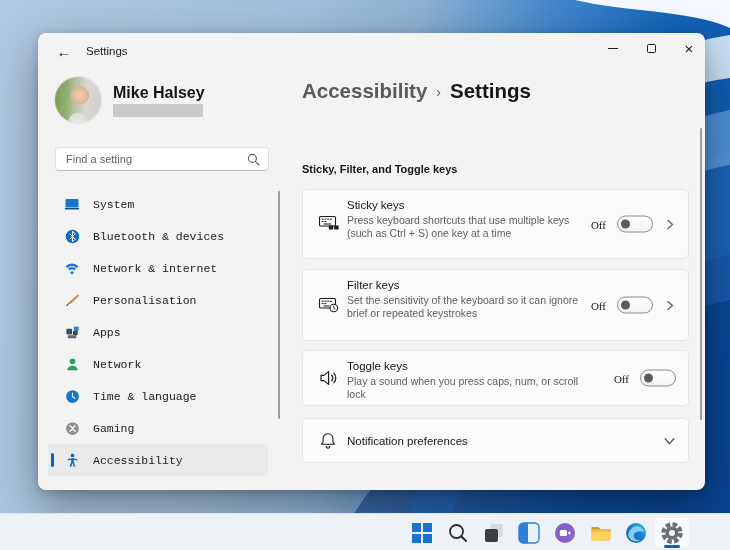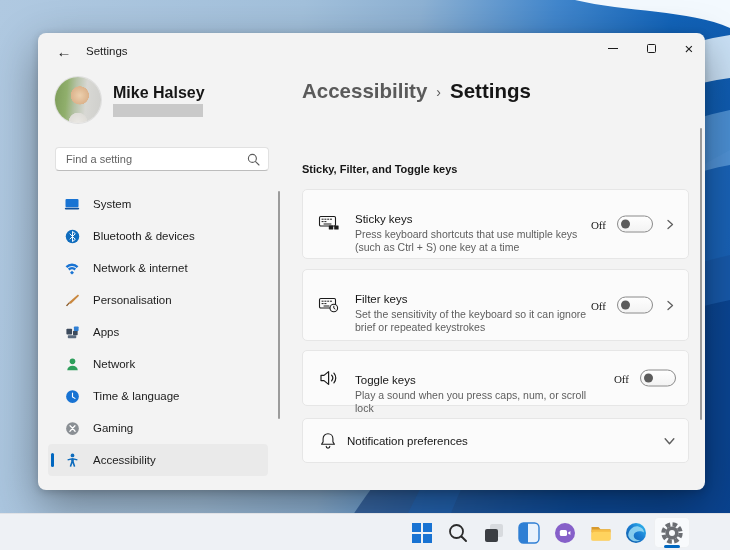--- a/index.html
+++ b/index.html
@@ -44,21 +44,21 @@
   .user-redacted { position:absolute; left:75px; top:71px; width:90px; height:13px; background:#c9c9c9; }
 
   .searchbox { position:absolute; left:17px; top:114px; width:214px; height:24px; background:#fff;
     border:1px solid #e1e1e1; border-bottom-color:#bcbcbc; border-radius:4px; }
   .searchbox input { position:absolute; inset:0; border:0; background:transparent; outline:none;
     font-family:"Liberation Sans",sans-serif; font-size:11px; color:#1b1b1b; padding:0 28px 0 10px; }
   .searchbox input::placeholder { color:#636363; opacity:1; }
   .search-glyph { position:absolute; right:8px; top:5px; }
 
   .nav-item { position:absolute; left:10px; width:220px; height:32px; display:flex; align-items:center;
-    padding-left:16px; border-radius:4px; cursor:pointer; }
+    padding-left:16px; border-radius:4px; cursor:pointer;font-family:Liberation Mono, monospace; }
   .nav-item .ico { width:16px; height:16px; flex:0 0 16px; display:flex; align-items:center; justify-content:center; }
   .nav-item .lbl { margin-left:13px; font-size:11.5px; color:#1c1c1c; }
   .nav-item.selected { background:#eaeaea; }
   .nav-pill { position:absolute; left:3px; top:9px; width:3px; height:14px; border-radius:2px; }
 
   .side-scroll { position:absolute; left:240px; top:158px; width:2px; height:228px; background:#9b9b9b; border-radius:1px; cursor:pointer; }
   .content-scroll { position:absolute; left:662px; top:95px; width:2px; height:292px; background:#9b9b9b; border-radius:1px; cursor:pointer; }
 
   
   .breadcrumb { position:absolute; left:264px; top:46px; display:flex; align-items:center; gap:9px; }
@@ -66,21 +66,21 @@
   .bc-sep { font-size:14px; color:#5a5a5a; padding-top:2px; }
   .bc-current { font-size:20.5px; font-weight:bold; color:#161616; }
   .subtitle { position:absolute; left:264px; top:89px; font-size:11px; color:#494949; }
   .section-title { position:absolute; left:264px; top:130px; font-size:11px; font-weight:bold; color:#161616; }
 
   .card { position:absolute; left:264px; width:387px; background:#fbfbfb; border:1px solid #e6e6e6;
     border-radius:5px; cursor:pointer; }
   .card-1 { top:156px; height:70px; } .card-2 { top:236px; height:72px; }
   .card-3 { top:317px; height:56px; } .card-4 { top:385px; height:45px; }
   .card-icon { position:absolute; left:15px; top:50%; transform:translateY(-50%); width:22px; height:22px; }
-  .card-text { position:absolute; left:44px; top:23px;margin-left:8px; }
+  .card-text { position:absolute; left:44px; top:9px; }
   .card-title { font-size:11.5px; color:#161616; margin-bottom:3px; }
   .card-desc { font-size:10.5px; color:#5e5e5e; line-height:13px; width:238px; }
   .card-label-center { position:absolute; left:44px; top:50%; transform:translateY(-50%); font-size:11.5px; color:#161616; }
   .card-right { position:absolute; right:12px; top:50%; transform:translateY(-50%); display:flex; align-items:center; gap:11px; }
   .off-label { font-size:11px; color:#161616;font-family:Liberation Serif, serif; }
   .toggle { position:relative; width:36px; height:17px; border:1px solid #8a8a8a; border-radius:9px;
     background:linear-gradient(#fefefe,#f3f3f3); cursor:pointer; }
   .toggle .knob { position:absolute; left:3px; top:3px; width:9px; height:9px; border-radius:50%; background:#5b5b5b; }
 </style>
 </head>

